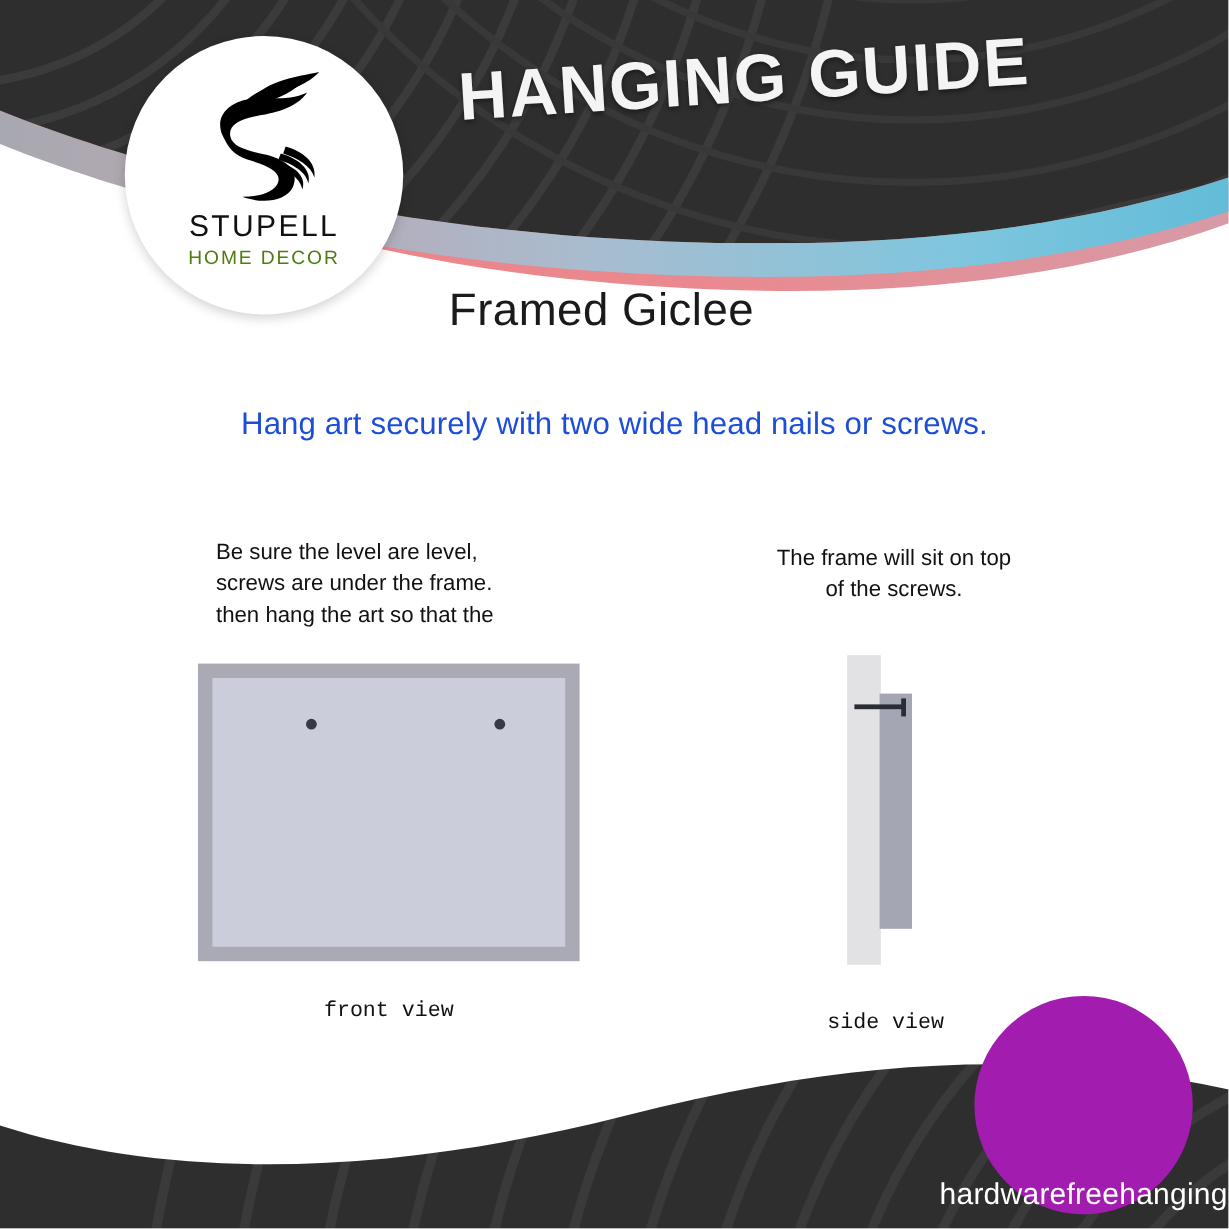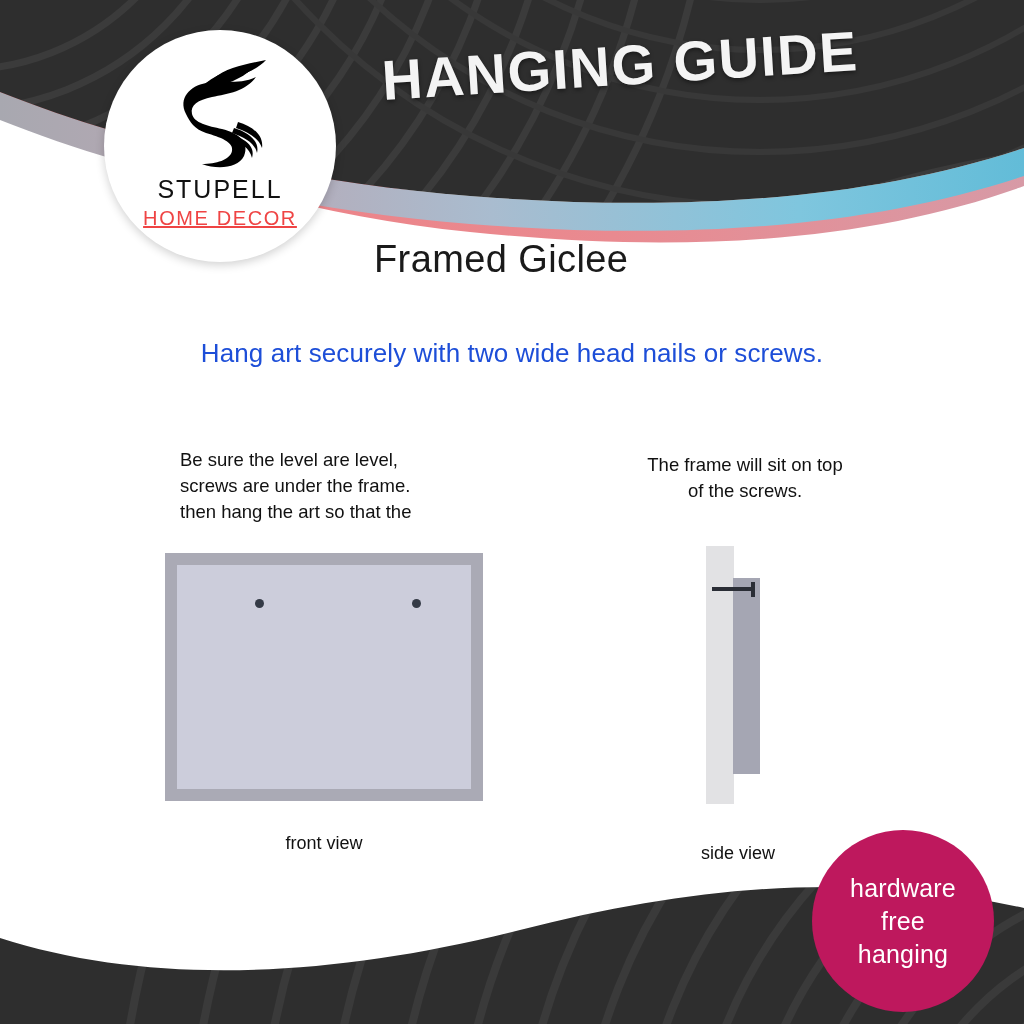--- a/index.html
+++ b/index.html
@@ -21,21 +21,21 @@
     box-shadow:0 3px 10px rgba(0,0,0,.18);
     display:flex;flex-direction:column;align-items:center;justify-content:flex-start;
     z-index:6;
   }
   .logo-mark{width:120px;height:118px;margin-top:22px;}
   .logo-word{
     font-size:25px;letter-spacing:2.0px;color:#111;margin-top:5px;font-weight:400;
     font-family:"Liberation Sans", sans-serif;
   }
   .logo-sub{
-    font-size:20px;letter-spacing:1.6px;color:#ef4444;margin-top:3px;font-weight:400;text-decoration:underline;
+    font-size:16px;letter-spacing:1.6px;color:#4d7c0f;margin-top:3px;font-weight:400;
   }
 
   
   .header-title{
     position:absolute;left:380px;top:48px;
     transform:rotate(-3.6deg);transform-origin:left top;
     font-size:56px;font-weight:700;color:#f4f4f4;
     letter-spacing:1.5px;
     text-shadow:0 2px 4px rgba(0,0,0,.45);
     z-index:5;white-space:nowrap;
@@ -81,30 +81,30 @@
 
   
   .side-view{position:absolute;left:706px;top:546px;width:64px;height:258px;z-index:4;}
   .side-wall{position:absolute;left:0;top:0;width:28px;height:258px;background:#e2e2e4;}
   .side-frame{position:absolute;left:27px;top:32px;width:27px;height:196px;background:#a5a6b3;}
   .nail-shaft{position:absolute;left:6px;top:41px;width:42px;height:4px;background:#2a2d35;}
   .nail-head{position:absolute;left:45px;top:36px;width:4px;height:15px;background:#2a2d35;}
 
   
   .view-label{
-    position:absolute;font-size:18px;color:#111;font-weight:400;z-index:4;
+    position:absolute;font-size:18px;color:#111;font-weight:400;z-index:4;font-family:Liberation Mono, monospace;
   }
   .label-front{left:165px;top:833px;width:318px;text-align:center;}
   .label-side{left:640px;top:843px;width:196px;text-align:center;}
 
   
   .hw-badge{
     position:absolute;left:812px;top:830px;width:182px;height:182px;
-    border-radius:50%;background:#be185d;
-    display:flex;flex-direction:column;align-items:center;justify-content:center;
+    border-radius:50%;background:#a21caf;
+    display:flex;flex-direction:row;align-items:flex-end;justify-content:center;
     z-index:7;
   }
   .hw-badge span{
     display:block;color:#ffffff;font-size:25px;line-height:33px;
     font-weight:400;letter-spacing:.2px;text-align:center;
   }
 </style>
 </head>
 <body>
 

